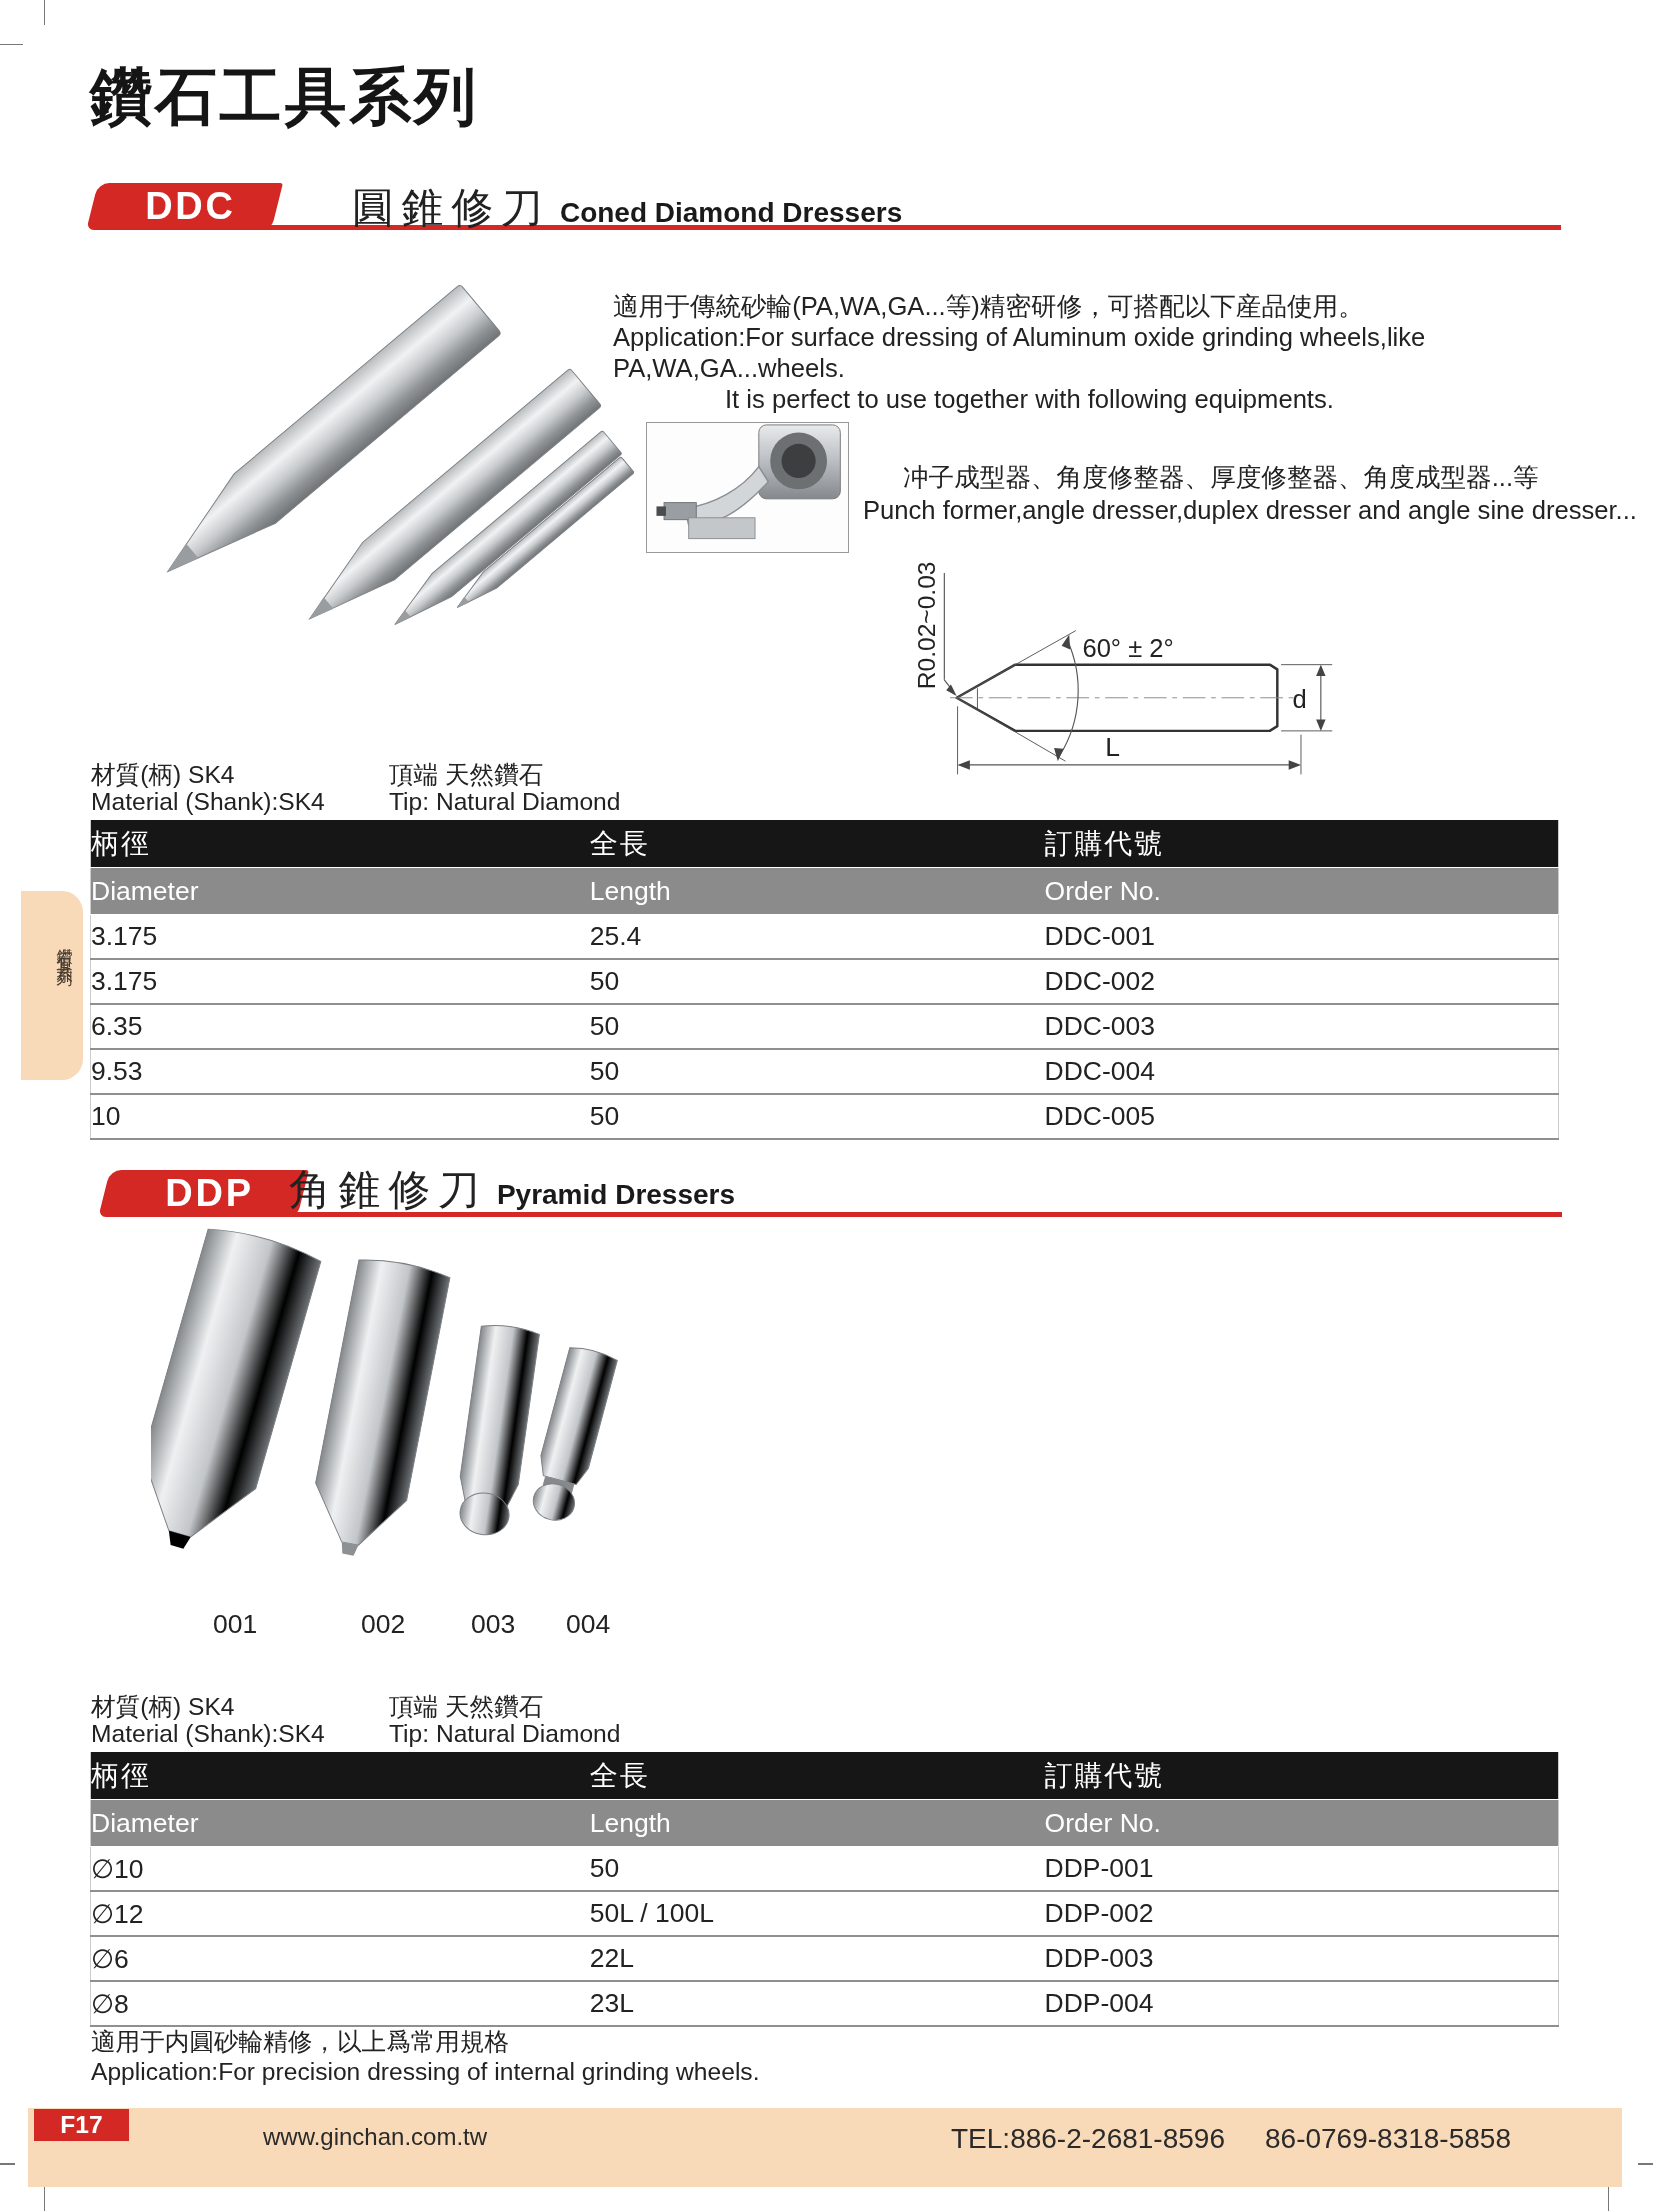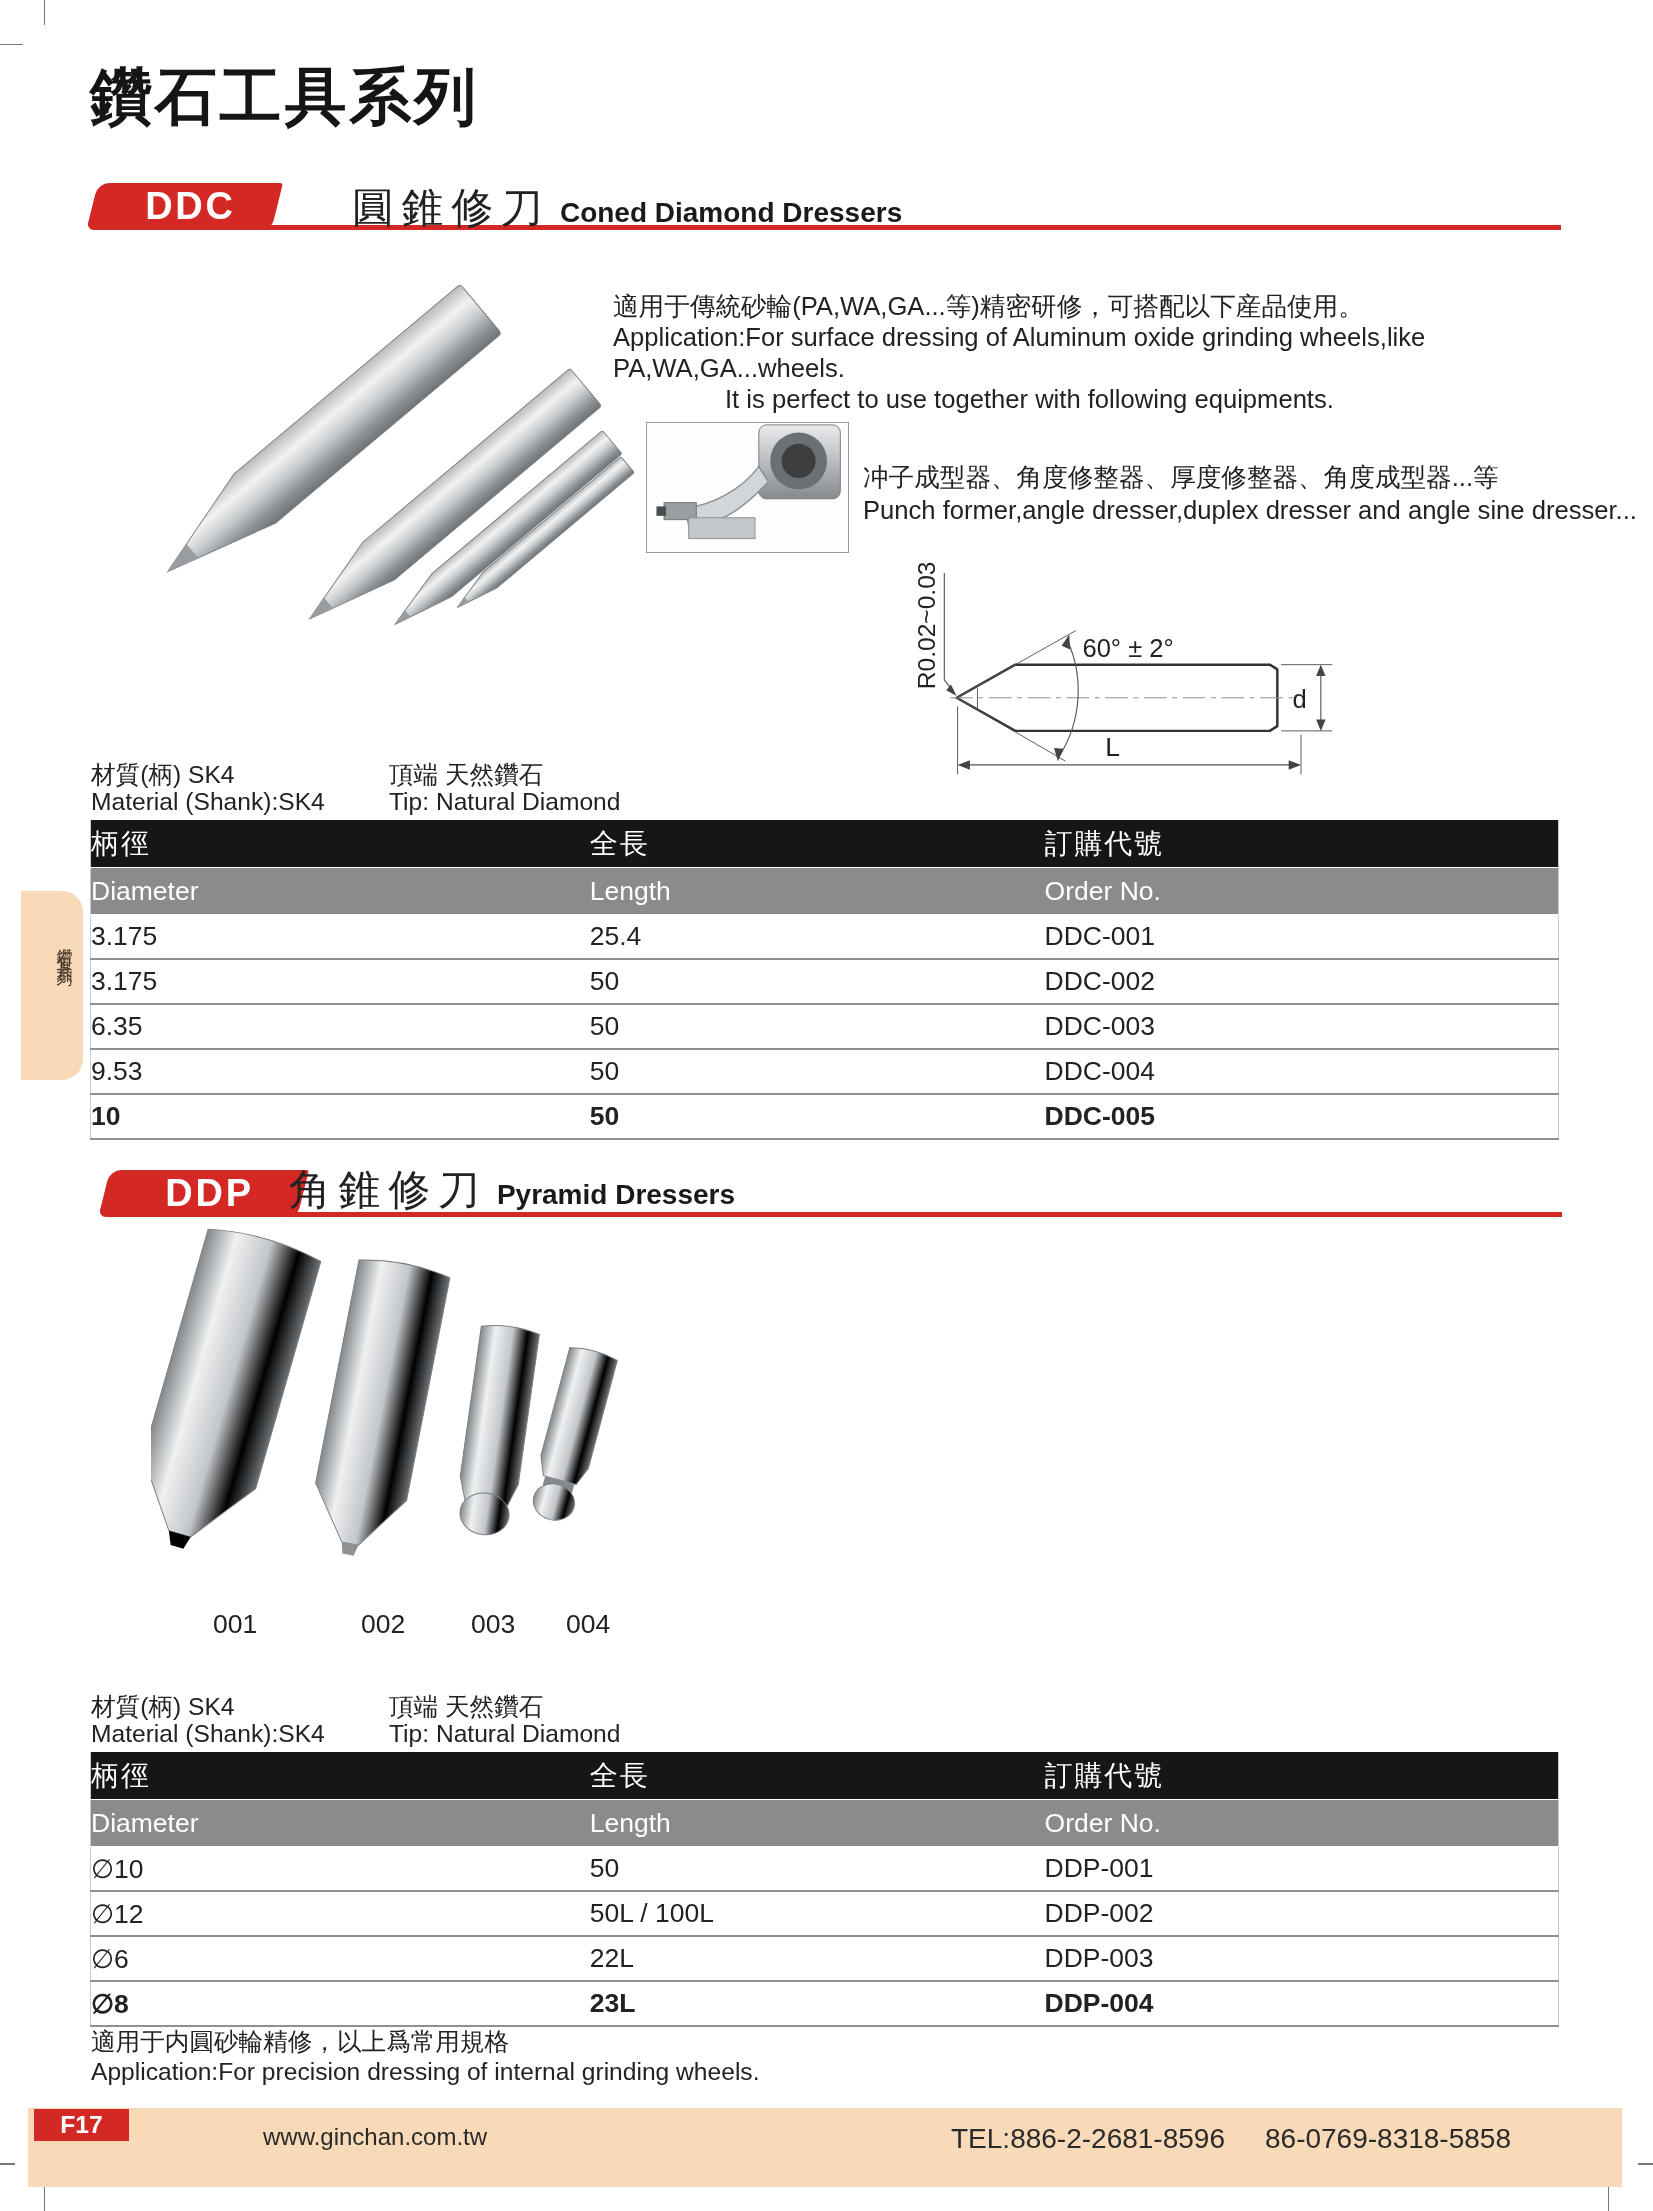--- a/index.html
+++ b/index.html
@@ -24,41 +24,41 @@
   .sec-badge span{display:block;transform:skewX(14deg);transform-origin:top left;
     color:#fff;font-weight:800;font-size:38px;text-align:center;line-height:47px;letter-spacing:2.8px;}
   .sec-title{position:absolute;display:flex;align-items:baseline;}
   .sec-title .zh{font-size:42px;font-weight:500;color:#222;letter-spacing:7.6px;}
   .sec-title .en{font-size:28px;font-weight:700;color:#1a1a1a;margin-left:9.5px;letter-spacing:0px;}
 
   
   .app-block{position:absolute;left:613px;top:291px;width:946px;}
   .app-block div{font-size:25.6px;line-height:31px;color:#222;}
   .app-block .indent{padding-left:112px;}
-  .equip-zh{position:absolute;left:863px;top:460px;font-size:25.6px;color:#222;}
+  .equip-zh{position:absolute;left:903px;top:460px;font-size:25.6px;color:#222;}
   .equip-en{position:absolute;left:863px;top:496px;font-size:25.6px;color:#222;}
   .note-block{position:absolute;left:91px;top:2027px;}
   .note-block div{font-size:24.6px;line-height:30px;color:#222;}
 
   
   .mat-block{position:absolute;left:91px;width:587px;}
   .mat-block .row{display:flex;}
   .mat-block .c1{width:298px;font-size:24.6px;line-height:27.4px;color:#222;}
   .mat-block .c2{font-size:24.6px;line-height:27.4px;color:#222;}
 
   
   .spec-table{position:absolute;left:90px;width:1469px;border-collapse:collapse;table-layout:fixed;
     border-left:1.9px solid #ccc;border-right:1.9px solid #ccc;}
   .spec-table th,.spec-table td{text-align:left;font-weight:normal;padding:0;}
   .spec-table tr.h-zh th{background:#161616;color:#fff;font-size:28px;height:47px;letter-spacing:1.9px;}
   .spec-table tr.h-en th{background:#8b8b8b;color:#fff;font-size:26.5px;height:46px;border-top:1.9px solid #fff;}
   .spec-table tbody td{font-size:26.5px;color:#222;height:43px;background:#fff;}
   .spec-table tbody tr td{border-top:2.8px double #8f8f8f;}
   .spec-table tbody tr:first-child td{border-top:1.9px solid #fff;}
-  .spec-table tbody tr:last-child td{border-bottom:2.8px double #8f8f8f;font-weight:bold;}
+  .spec-table tbody tr:last-child td{border-bottom:2.8px double #8f8f8f;}
   .col1{width:34%;} .col2{width:31%;} .col3{width:35%;}
 
   
   .equip-box{position:absolute;left:646px;top:422px;width:201px;height:129px;border:0.9px solid #999;background:#fdfdfd;}
 
   
   .plabel{position:absolute;top:1609px;font-size:26.5px;color:#222;}
 
   
   .side-tab{position:absolute;left:21px;top:891px;width:62px;height:189px;background:#f8d9b8;

